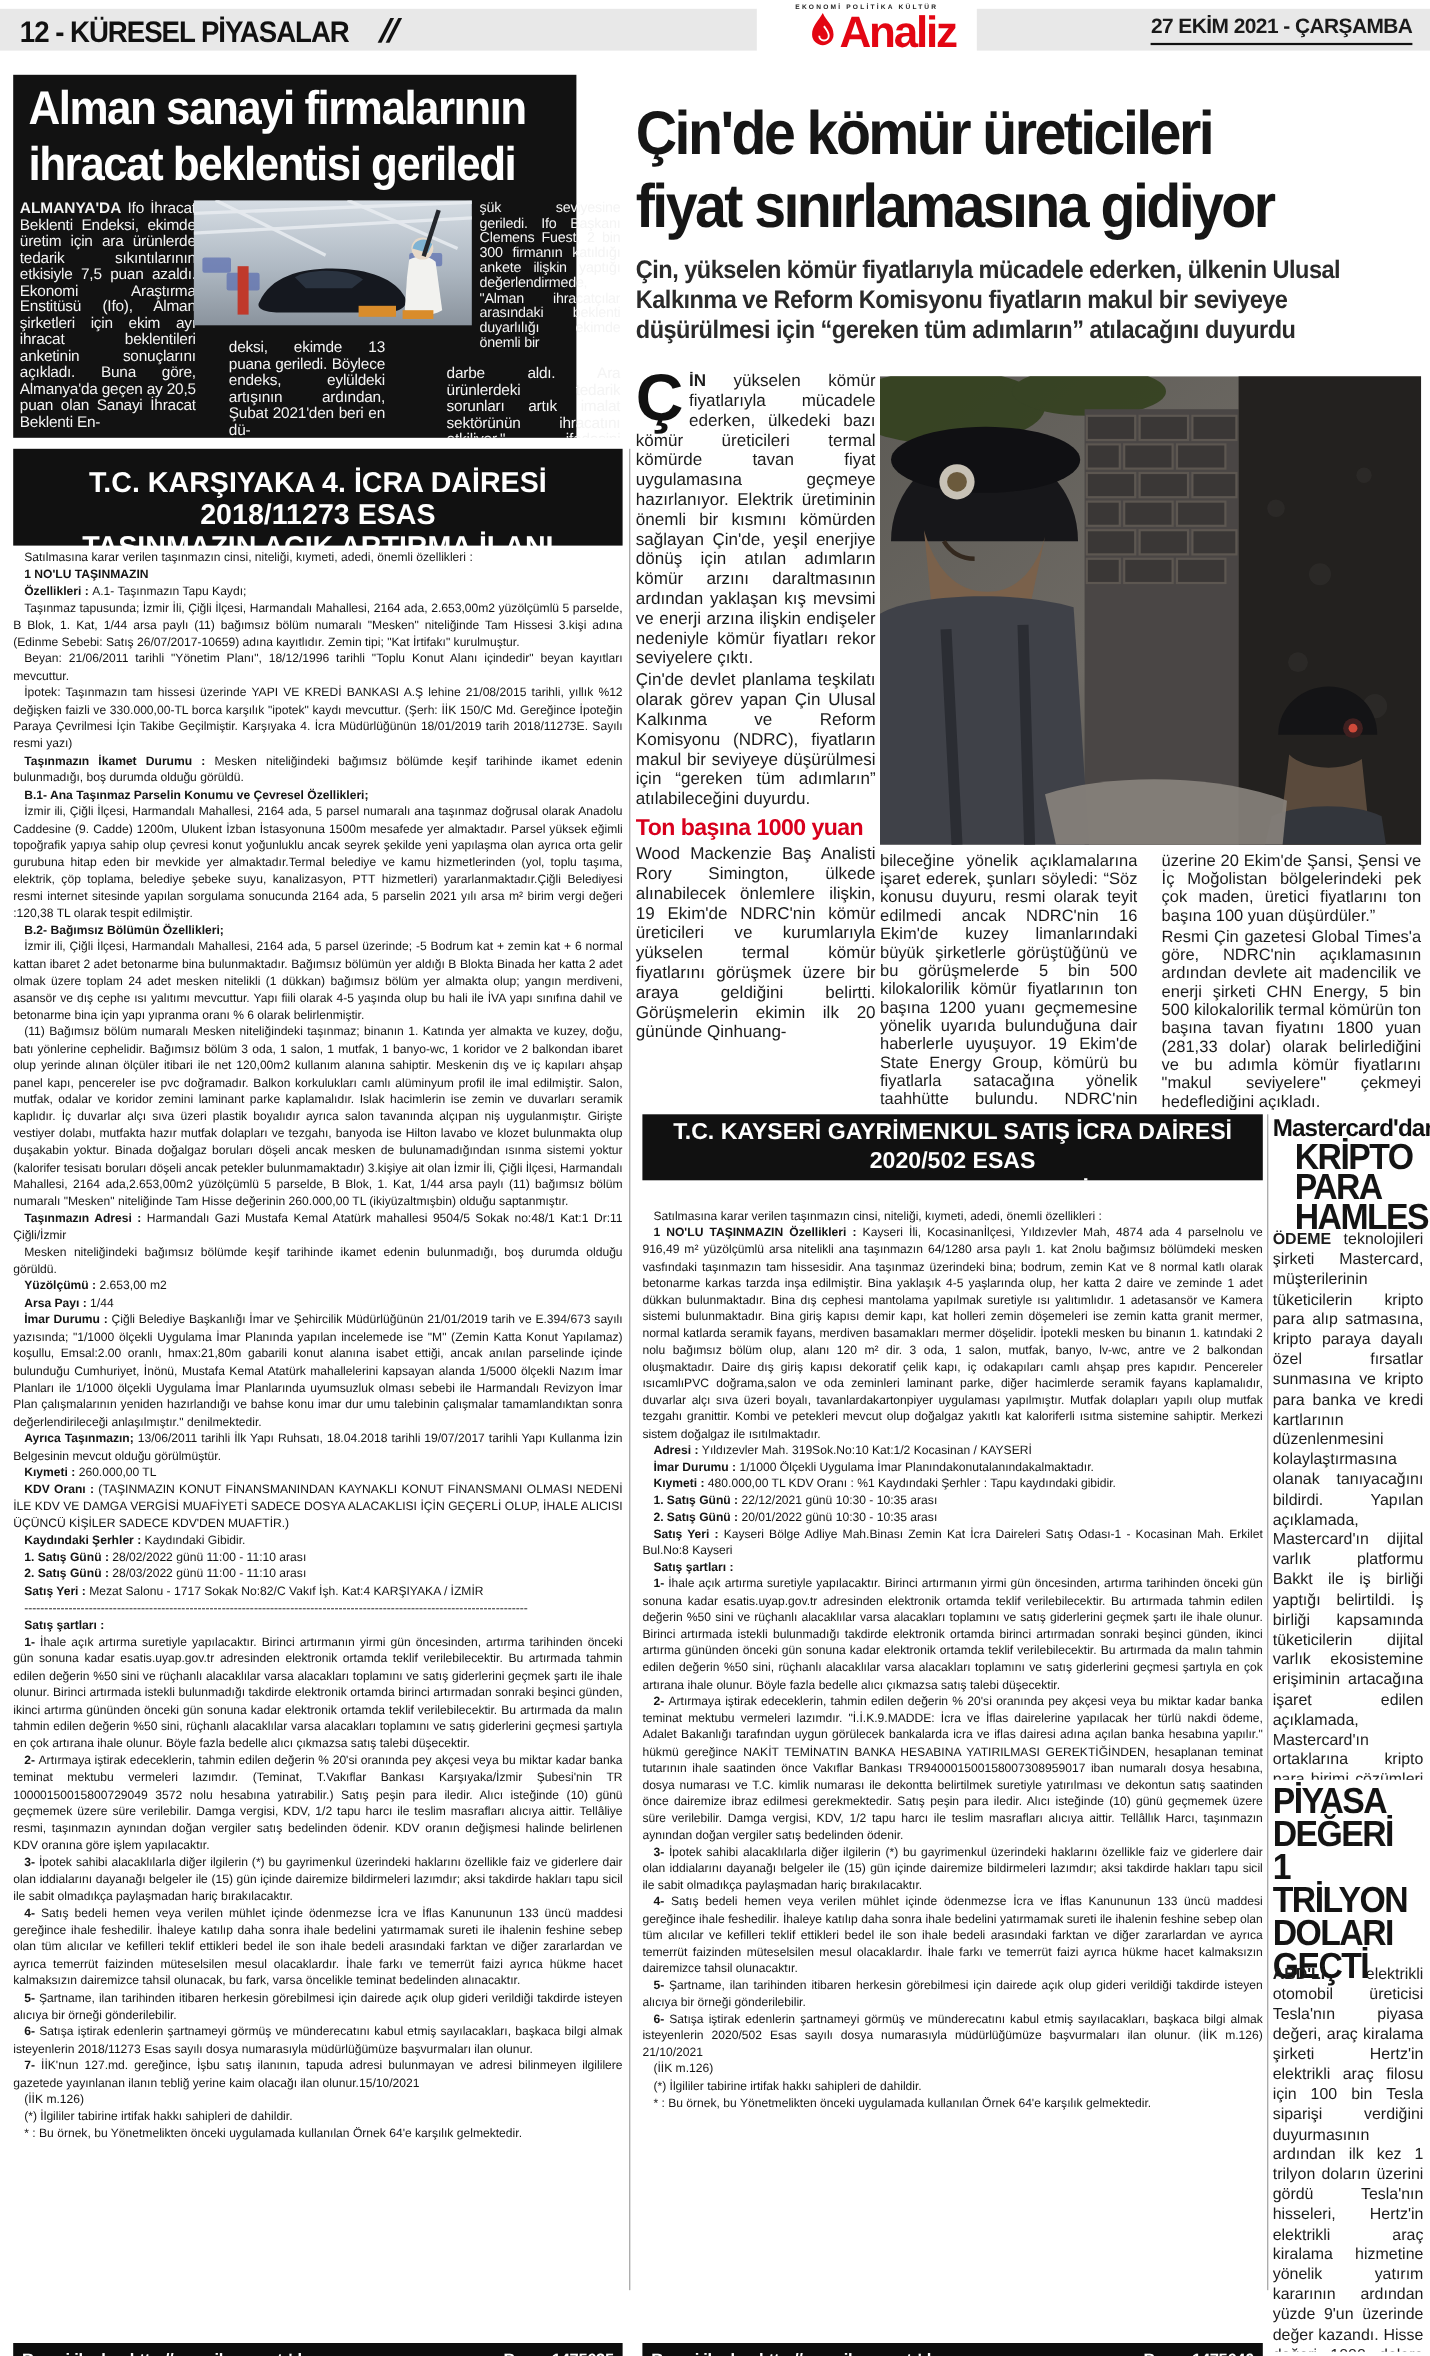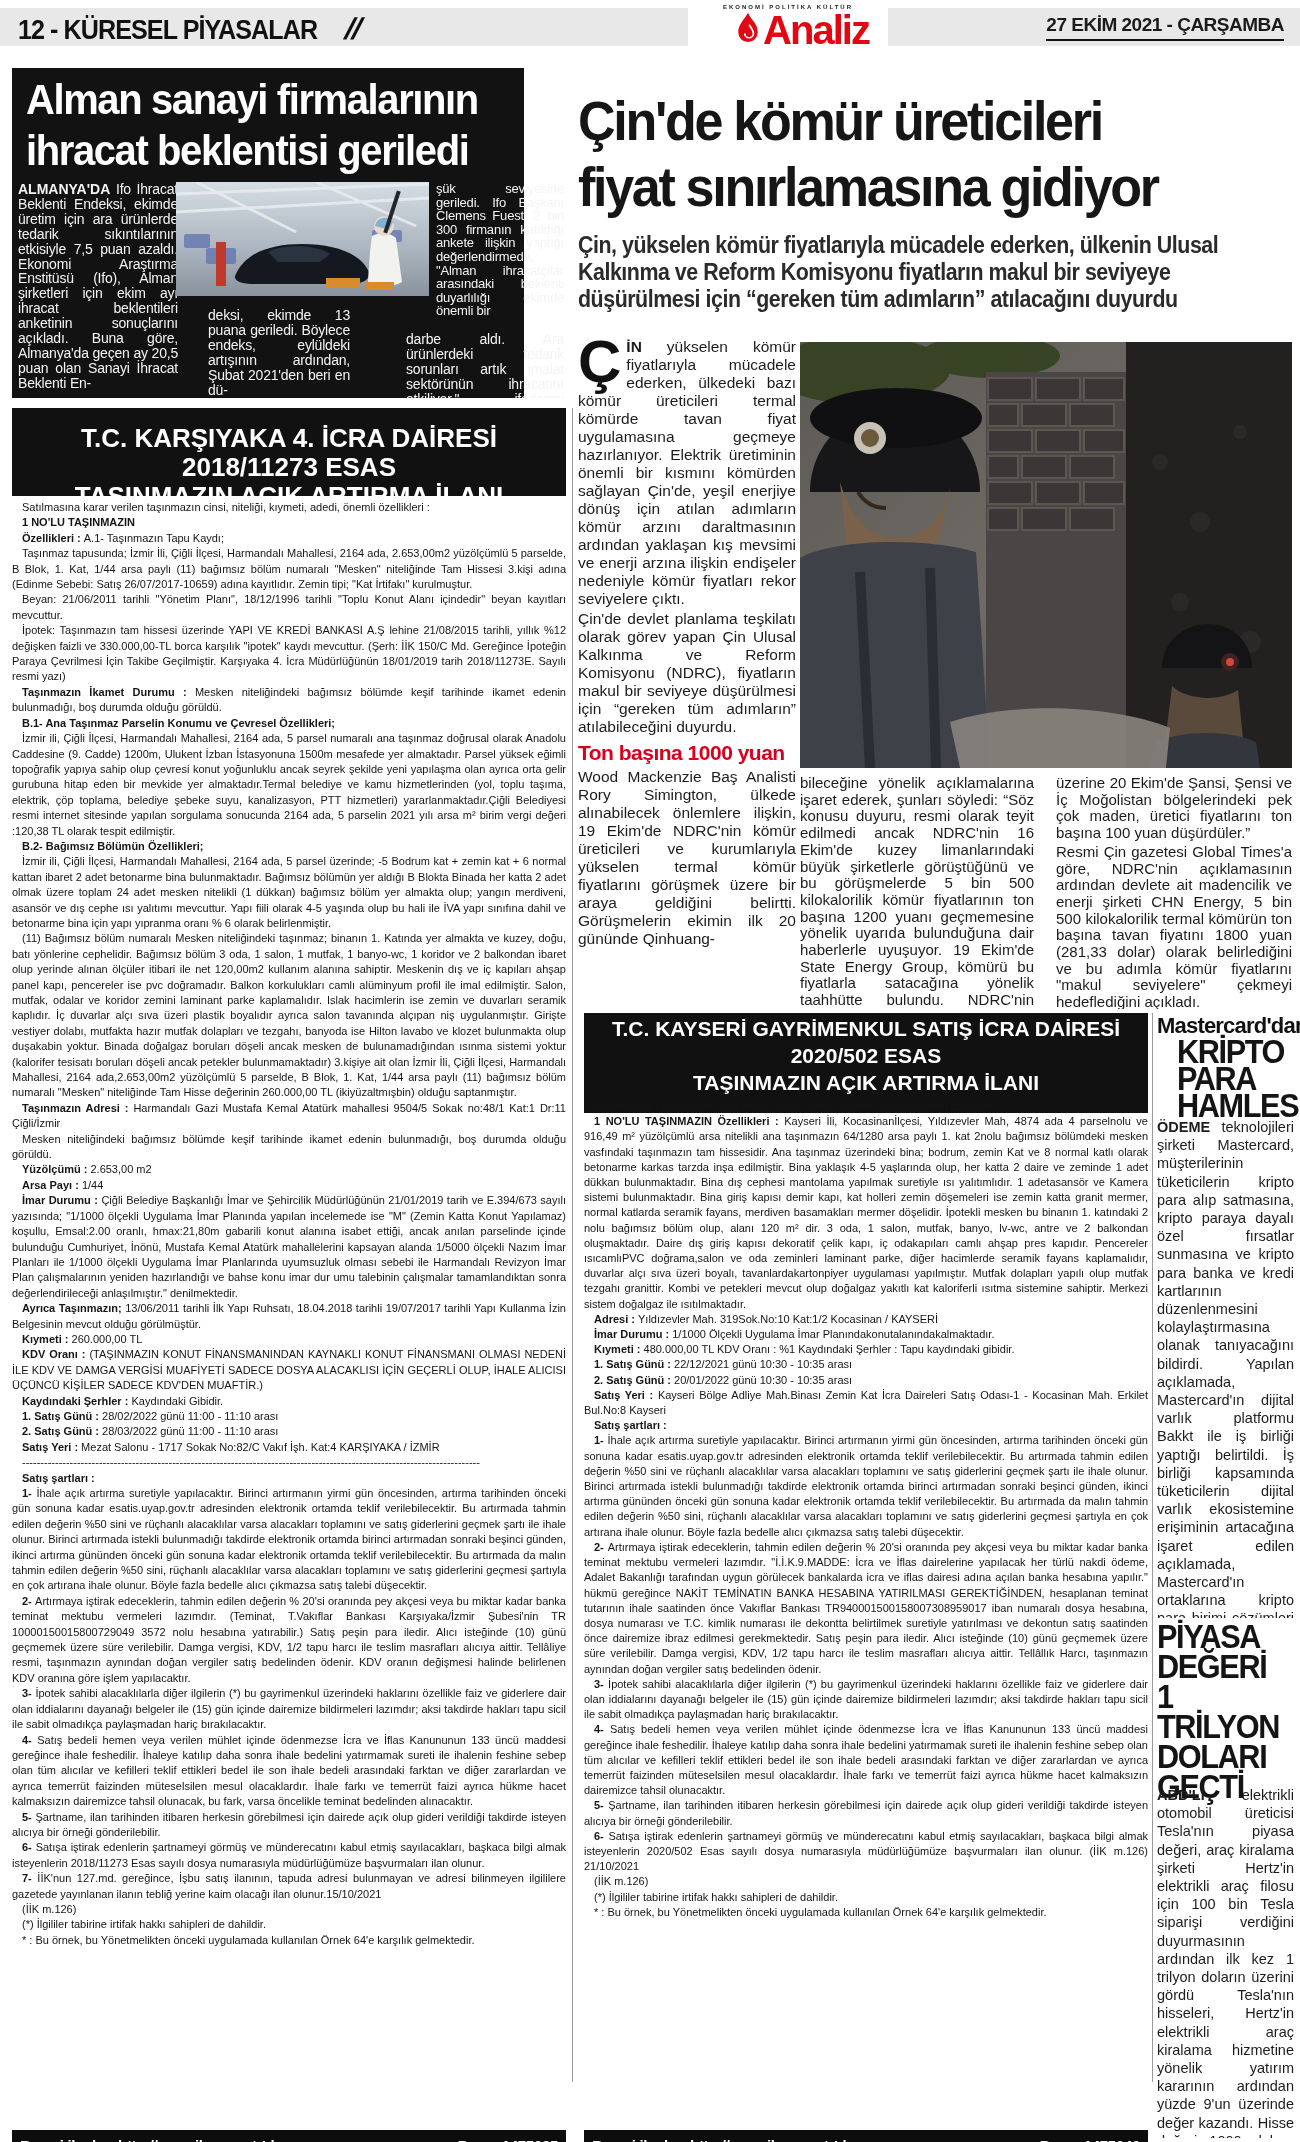--- a/index.html
+++ b/index.html
@@ -8,21 +8,21 @@
           font-family:"Liberation Sans", sans-serif; color:#1a1a1a; overflow:hidden; }
   .abs { position:absolute; }
   .cond { display:inline-block; transform:scaleX(.93); transform-origin:left top; }
 
   
   .mastband { left:0; top:8px; width:1300px; height:38px; background:#e8e8e8; }
   .mast-left { left:18px; top:12px; font-size:27px; font-weight:bold; letter-spacing:-1px; color:#111; white-space:nowrap; }
   .mast-slashes { display:inline-block; transform:skewX(-18deg); font-weight:bold; font-size:30px; margin-left:6px; }
   .logo-box { left:688px; top:2px; width:200px; height:48px; background:#fff; text-align:center; }
   .logo-tagline { font-size:6px; letter-spacing:2px; font-weight:bold; color:#222; margin-top:2px; }
-  .logo-row { display:flex; align-items:center; justify-content:center; gap:2px;margin-left:28px; }
+  .logo-row { display:flex; justify-content:center; gap:2px;margin-left:28px; }
   .logo-text { font-size:40px; font-weight:bold; color:#e30613; letter-spacing:-2px; line-height:40px; }
   .mast-date { right:16px; top:14px; font-size:19px; font-weight:bold; letter-spacing:-0.5px;
                border-bottom:2px solid #111; padding-bottom:3px; white-space:nowrap; position:absolute; }
 
   
   .german { left:12px; top:68px; width:512px; height:330px; background:#121212; color:#f4f4f4; }
   .german-headline { position:absolute; left:14px; top:6px; font-size:43px; line-height:51px; font-weight:bold;
                      letter-spacing:-1.5px; white-space:pre-line; color:#fff; }
   .gcol { position:absolute; text-align:justify; overflow:hidden; letter-spacing:-0.2px; }
   .gcol b { letter-spacing:0; }
@@ -43,21 +43,21 @@
   .c-colA { left:800px; top:775px; width:234px; height:234px; font-size:15px; line-height:16.7px; }
   .c-colB { left:1056px; top:775px; width:236px; height:234px; font-size:15px; line-height:16.7px; }
   .ccol p { margin-bottom:2px; }
   .dropcap { float:left; font-size:60px; line-height:44px; font-weight:bold; padding:2px 5px 0 0; color:#111; }
   .crosshead { font-size:21px; font-weight:bold; color:#d8001d; margin:8px 0 6px 0; letter-spacing:-0.5px; }
   .c-photo { left:800px; top:342px; width:492px; height:426px; }
 
   
   .ilan-header { position:absolute; background:#111; color:#fff; text-align:center; font-weight:bold; }
   .ilan1-header { left:12px; top:408px; width:554px; height:88px; font-size:26px; line-height:29px; padding-top:16px; white-space:pre-line;text-align:center; }
-  .ilan2-header { left:584px; top:1013px; width:564px; height:100px; font-size:21px; line-height:27px; padding-top:2px; white-space:pre-line; }
+  .ilan2-header { left:584px; top:1013px; width:564px; height:60px; font-size:21px; line-height:27px; padding-top:2px; white-space:pre-line; }
   .ilan-body { position:absolute; text-align:justify; overflow:hidden; color:#151515; }
   .ilan1-body { left:12px; top:500px; width:554px; height:1582px; font-size:11px; line-height:15.4px; }
   .ilan2-body { left:584px; top:1099px; width:564px; height:983px; font-size:11px; line-height:15.2px; }
   .ilan-body p { text-indent:10px; }
   .ilan-footer { position:absolute; background:#0d0d0d; color:#fff; height:30px; top:2086px;
                  display:flex; align-items:center; justify-content:space-between; padding:0 8px;
                  font-size:15px; font-weight:bold; letter-spacing:-0.3px;margin-top:44px; }
   .ilan1-footer { left:12px; width:554px; }
   .ilan2-footer { left:584px; width:564px; }
 

